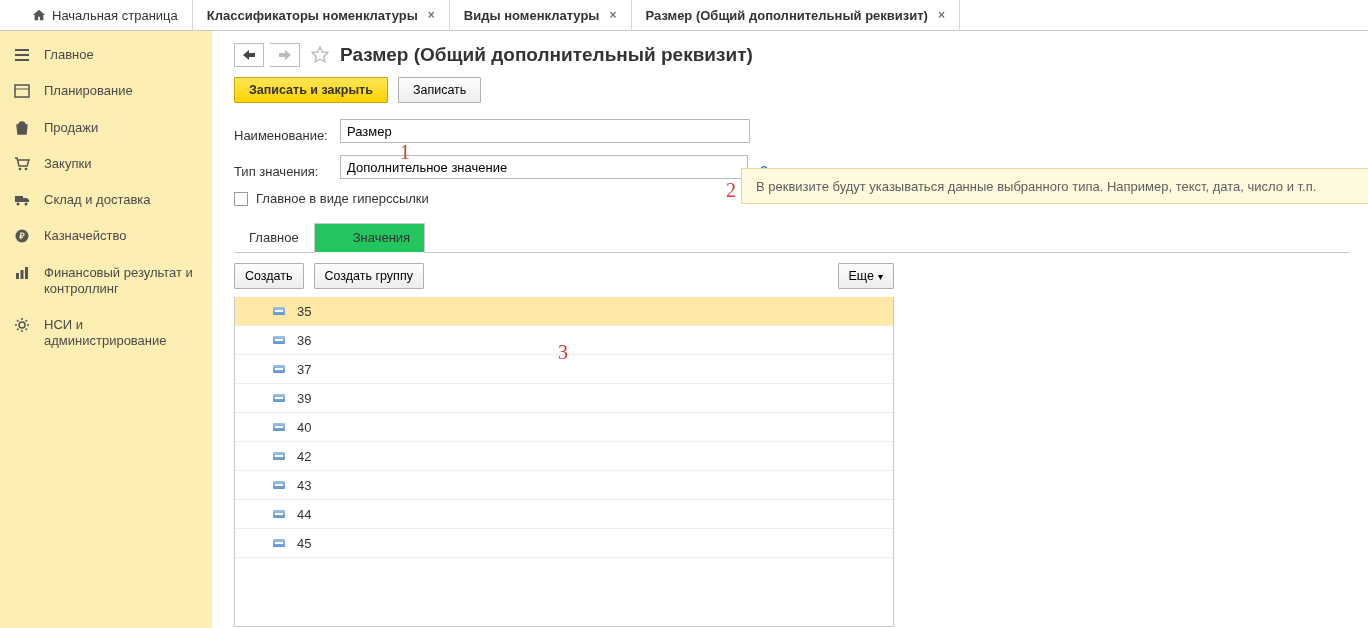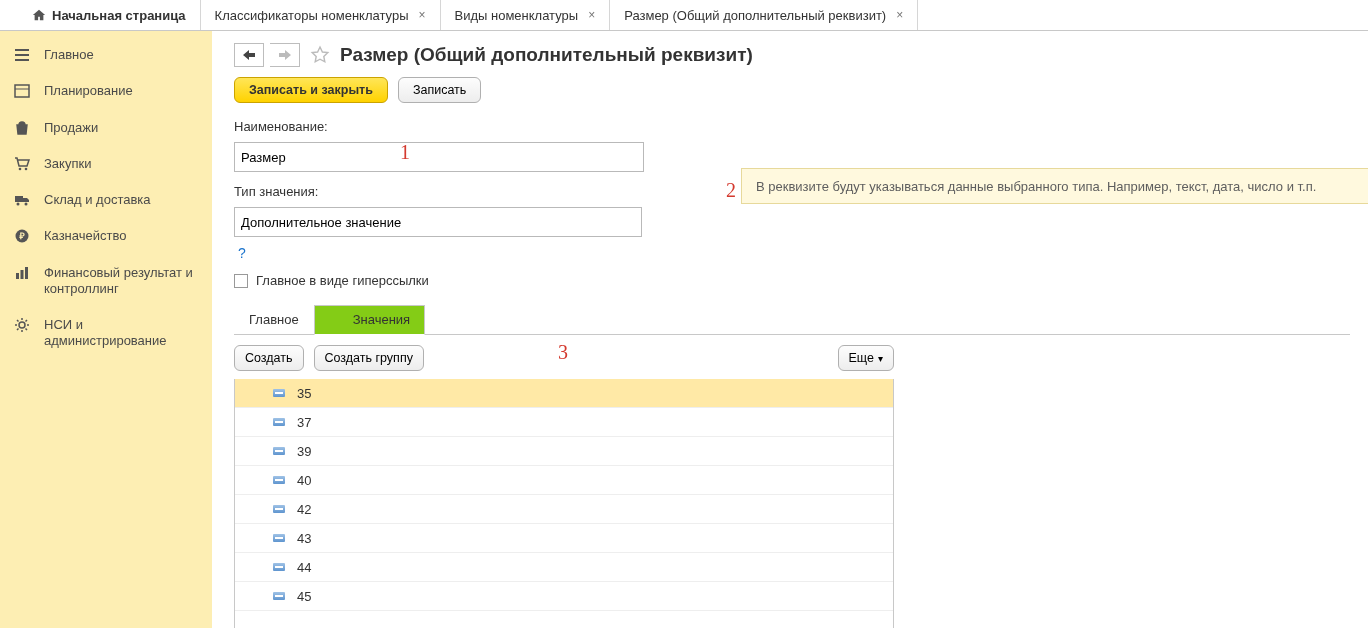--- a/index.html
+++ b/index.html
@@ -1,21 +1,21 @@
 <!DOCTYPE html>
 <html><head>
   <meta charset="utf-8">
   <style>
     * { box-sizing: border-box; margin: 0; padding: 0; font-family: Arial, sans-serif; }
     html, body { width: 1368px; height: 628px; overflow: hidden; background: #fff; }
 
     
     .tabbar { display: flex; height: 31px; border-bottom: 1px solid #c8c8c8; background: #fff; }
-    .tab { display: flex; align-items: center; padding: 0 14px; font-size: 13px; color: #333; border-right: 1px solid #d6d6d6; cursor: pointer; gap: 6px; }
-    .tab.home-tab { font-weight: 700; padding-left: 32px; }
+    .tab { display: flex; align-items: center; padding: 0 14px; font-size: 13px; color: #333; border-right: 1px solid #d6d6d6; cursor: pointer; gap: 6px; font-weight: bold; }
+    .tab.home-tab { font-weight: 400; padding-left: 32px; }
     .tab .close { font-size: 12px; color: #777; margin-left: 4px; cursor: pointer; }
     .tab.active { background: #fff; }
     .home-icon { width: 14px; height: 14px; }
 
     .app { display: flex; height: calc(628px - 31px); }
 
     
     .sidebar { width: 212px; background: #fdeeb3; color: #333; padding-top: 6px; position: relative; }
     .side-item { display: flex; align-items: flex-start; gap: 14px; padding: 10px 14px; font-size: 13px; color: #4a4a4a; cursor: pointer; }
     .side-item .sicon { width: 16px; height: 16px; flex: 0 0 16px; display: flex; align-items: center; justify-content: center; }
@@ -23,35 +23,35 @@
 
     
     .main { flex: 1; position: relative; padding: 12px 18px 0 22px; overflow: hidden; }
     .hdr-row { display: flex; align-items: center; gap: 6px; margin-bottom: 10px; }
     .nav-btn { width: 30px; height: 24px; border: 1px solid #bdbdbd; background: #fff; display: flex; align-items: center; justify-content: center; cursor: pointer; }
     .nav-btn + .nav-btn { border-left: none; }
     .star-icon { width: 20px; height: 20px; margin: 0 4px; }
     .page-title { font-size: 19px; font-weight: 700; color: #333; }
 
     .action-row { display: flex; align-items: center; gap: 10px; margin-bottom: 16px; }
-    .btn { height: 26px; padding: 0 14px; font-size: 12.5px; border: 1px solid #b0b0b0; background: linear-gradient(#fdfdfd,#ededed); border-radius: 6px; cursor: pointer; }
+    .btn { height: 26px; padding: 0 14px; font-size: 12.5px; border: 1px solid #b0b0b0; background: linear-gradient(#fdfdfd,#ededed); border-radius: 1px; cursor: pointer; }
     .btn.primary { background: linear-gradient(#ffe658,#ffd200); border-color: #cba300; font-weight: 700; color: #333; }
 
-    .field-row { display: flex; align-items: flex-start; gap: 8px; margin-bottom: 12px; font-size: 13px; color: #333; flex-direction: column; }
+    .field-row { display: flex; align-items: flex-end; gap: 8px; margin-bottom: 12px; font-size: 13px; color: #333; }
     .field-label { width: 98px; }
-    .txt-input { width: 410px; height: 24px; padding: 14px 6px; border: 1px solid #b9b9b9; background: #fff; font-size: 13px; }
+    .txt-input { width: 410px; height: 24px; padding: 2px 6px; border: 1px solid #b9b9b9; background: #fff; font-size: 13px; }
     .txt-input.wide { width: 408px; }
     .help-q { color: #1a73cc; font-size: 14px; margin-left: 4px; cursor: pointer; }
 
     .chk-row { display: flex; align-items: center; gap: 8px; font-size: 13px; color: #333; margin-bottom: 16px; }
     .chk { width: 14px; height: 14px; border: 1px solid #999; background: #fff; }
 
     .subtab-row { display: flex; border-bottom: 1px solid #c8c8c8; margin-bottom: 10px; }
     .subtab { padding: 6px 14px 7px; font-size: 13px; color: #333; cursor: pointer; border: 1px solid transparent; position: relative; top: 1px; }
-    .subtab.active { border: 1px solid #c8c8c8; border-bottom: 1px solid #fff; background: #84cc16; padding-left: 38px; }
+    .subtab.active { border: 1px solid #c8c8c8; border-bottom: 1px solid #fff; background: #22c55e; padding-left: 38px; }
 
     .grid-toolbar { display: flex; align-items: center; gap: 10px; width: 660px; }
     .grid-toolbar .spacer { flex: 1; }
     .btn.small { height: 26px; padding: 0 10px; }
     .btn .caret { margin-left: 4px; font-size: 10px; }
 
     .grid { width: 660px; border: 1px solid #c8c8c8; border-top: none; margin-top: 8px; height: 330px; overflow: auto; }
     .grid-row { display: flex; align-items: center; height: 29px; padding-left: 38px; font-size: 13px; color: #333; border-bottom: 1px solid #eee; gap: 12px; }
     .grid-row.sel { background: #ffe9a6; }
     .row-icon { width: 12px; height: 8px; border-radius: 1px; background: linear-gradient(#9fc2e6,#5f95cf); flex: 0 0 12px; position: relative; }
@@ -226,20 +226,24 @@
       <button class="btn small"><span>Еще</span><span class="caret">▾</span></button>
     </div>
 
     <div class="grid">
       <div class="grid-row sel">
           <span class="row-icon"></span>
           <span>35</span>
         </div>
       <div class="grid-row">
           <span class="row-icon"></span>
+          <span>36</span>
+        </div>
+      <div class="grid-row">
+          <span class="row-icon"></span>
           <span>37</span>
         </div>
       <div class="grid-row">
           <span class="row-icon"></span>
           <span>39</span>
         </div>
       <div class="grid-row">
           <span class="row-icon"></span>
           <span>40</span>
         </div>

